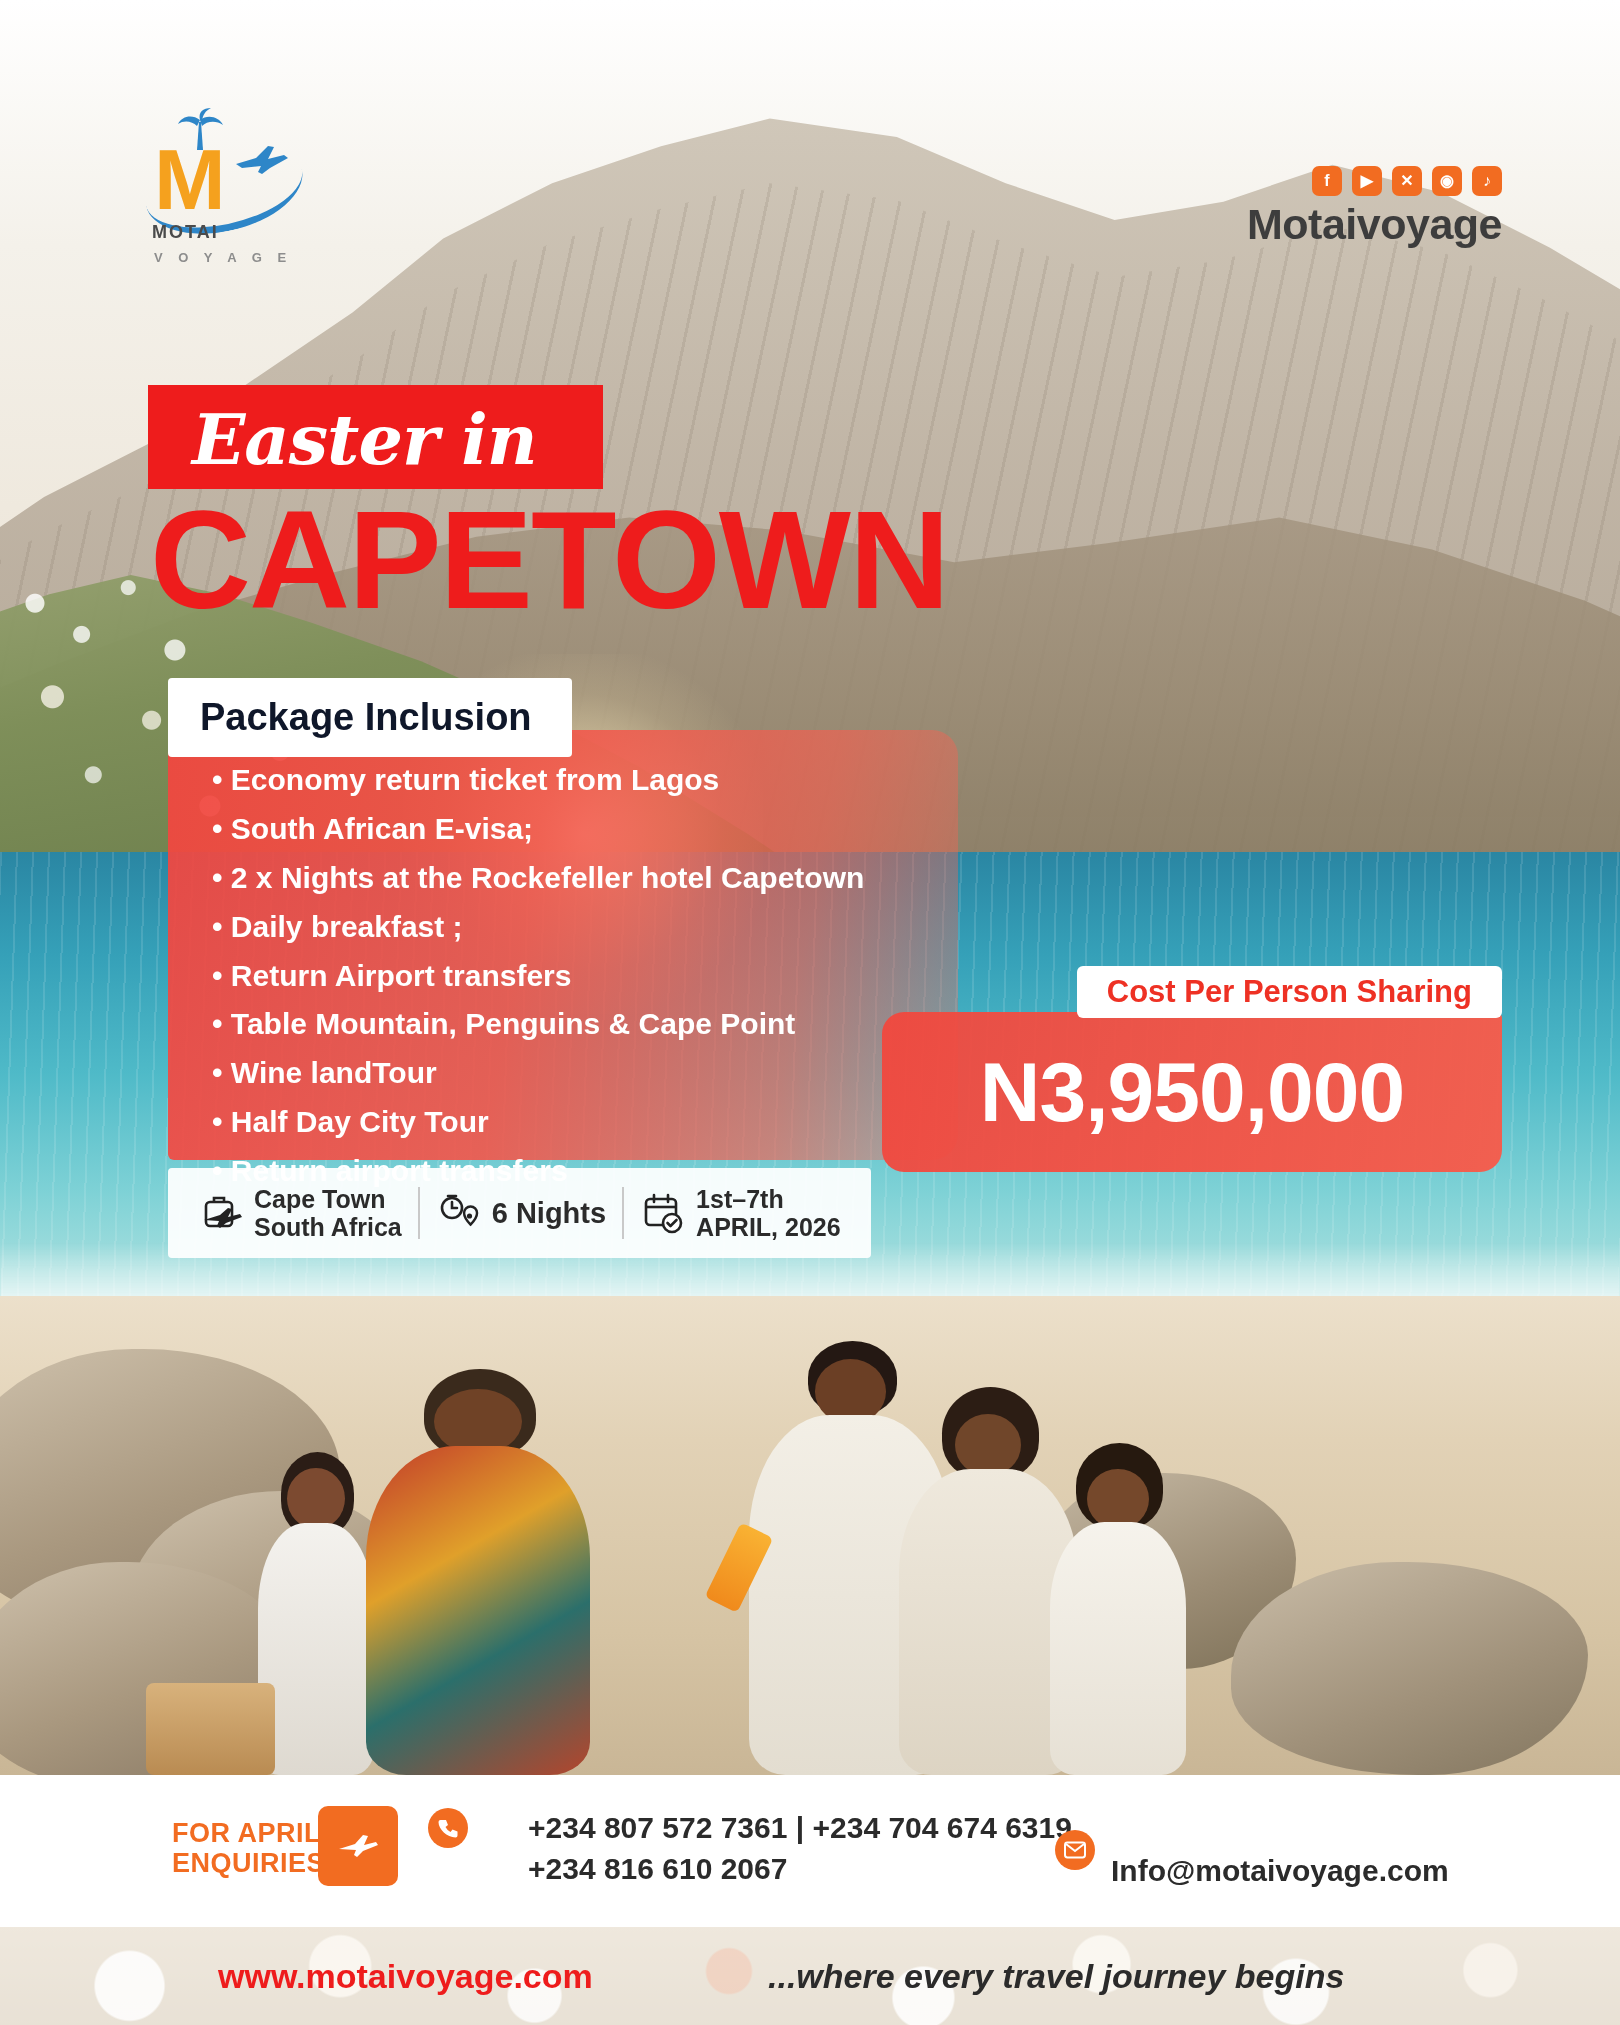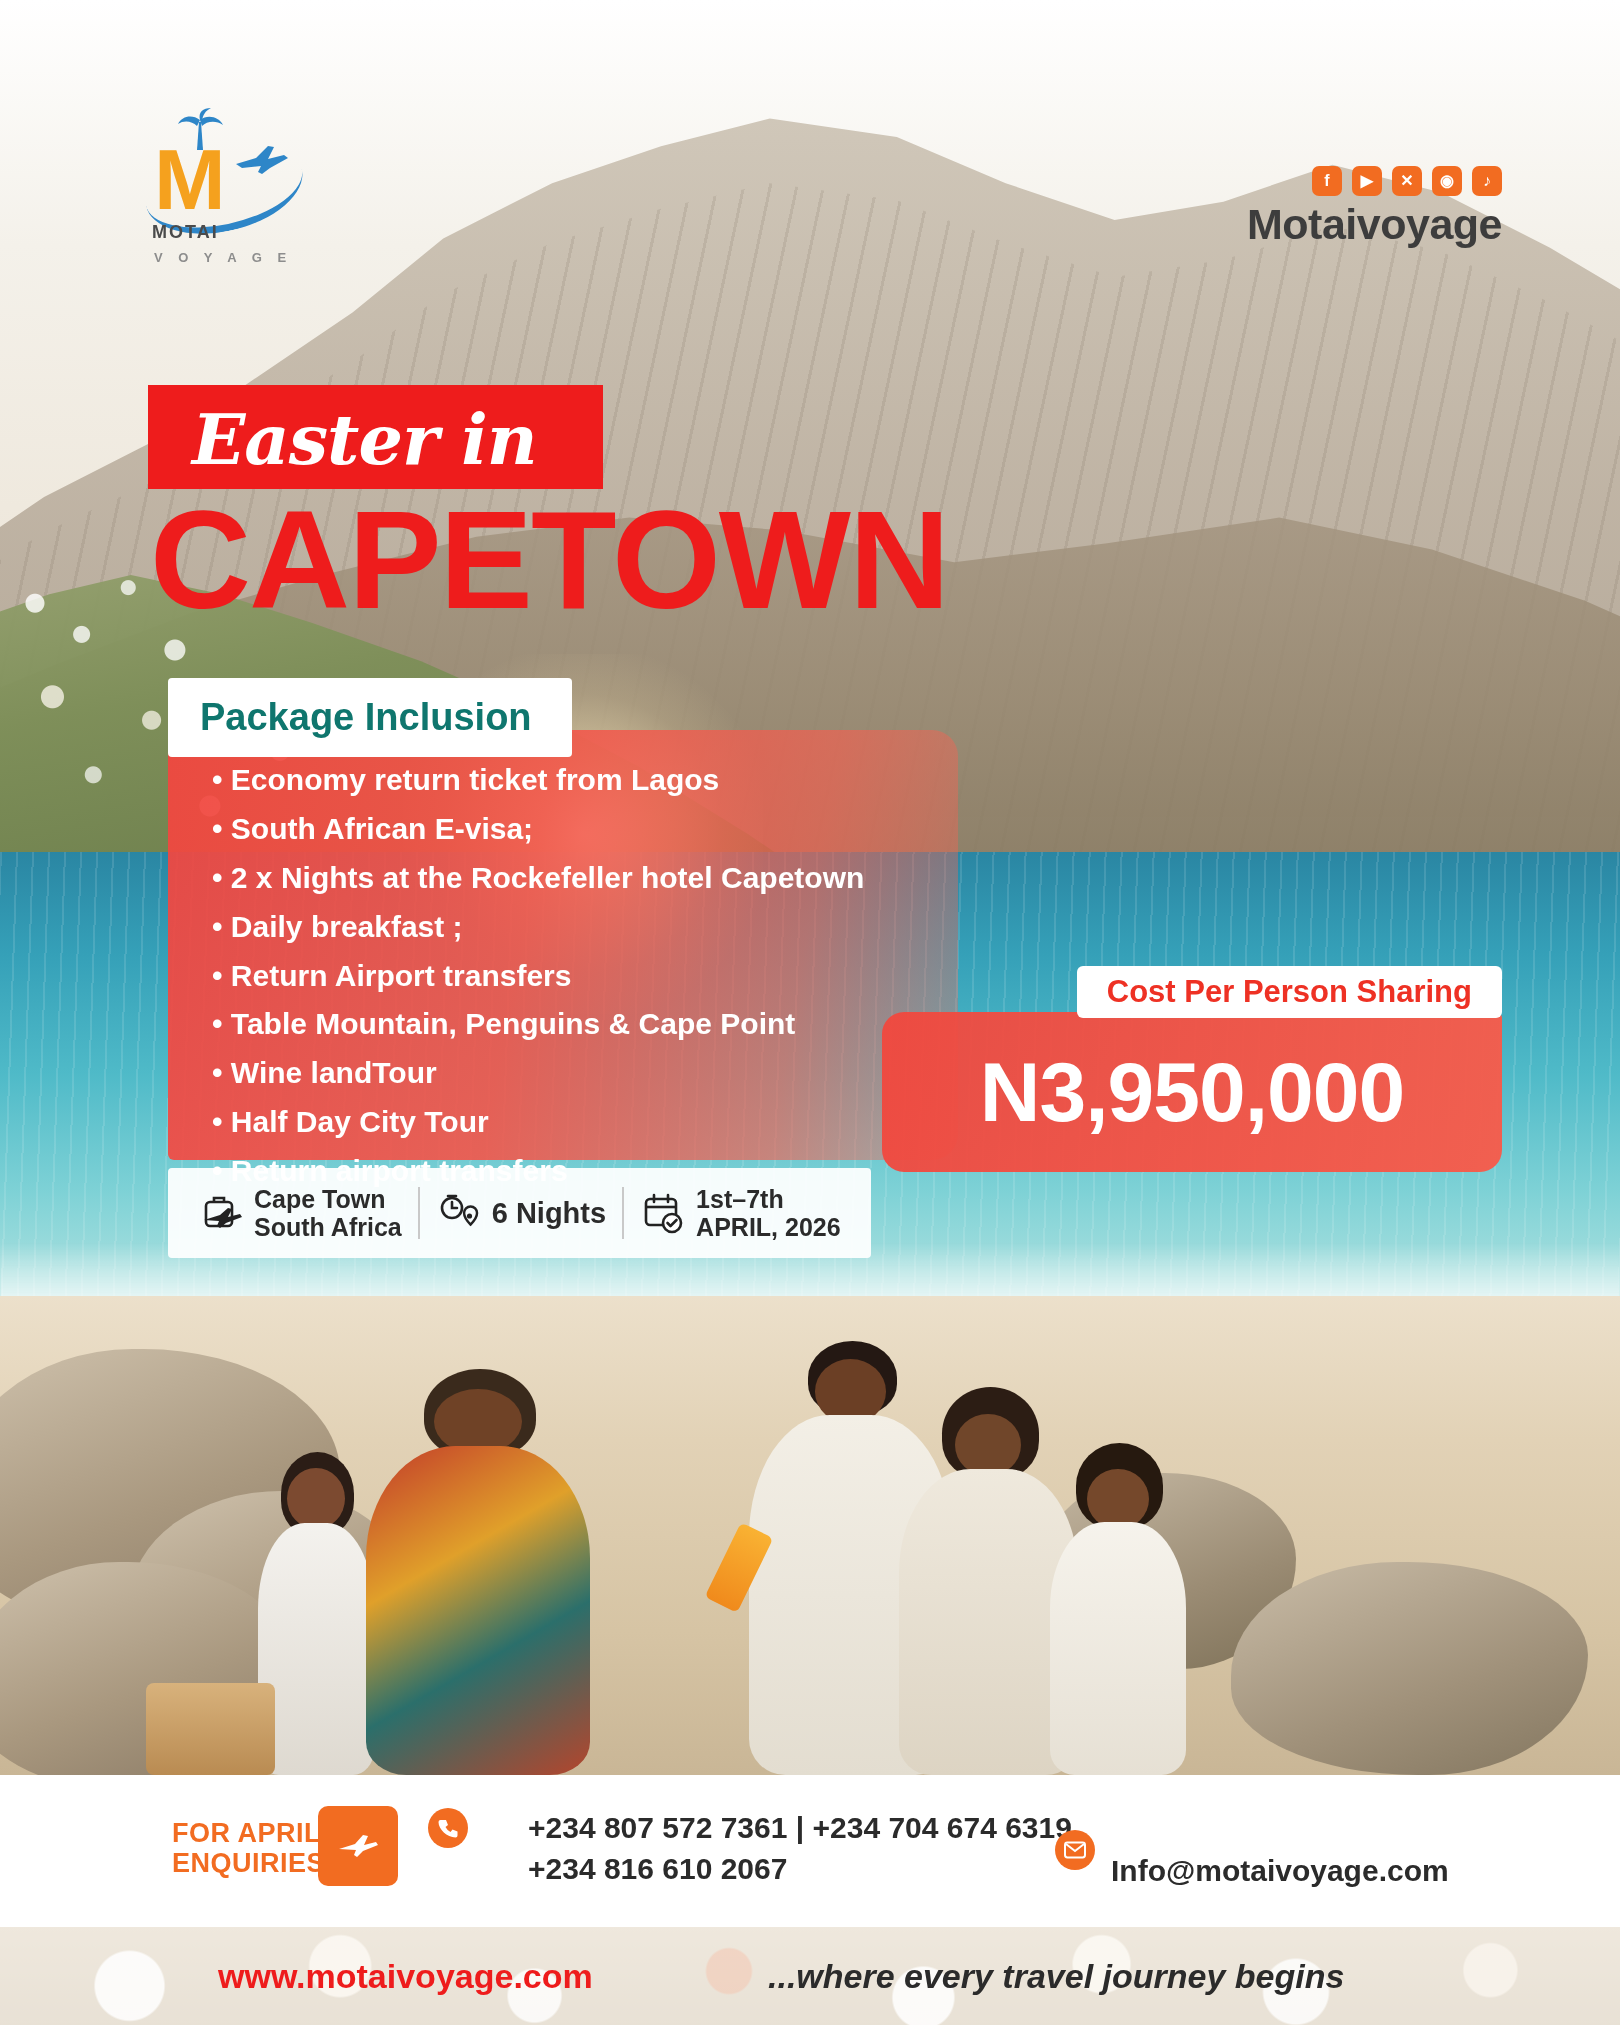--- a/index.html
+++ b/index.html
@@ -276,21 +276,21 @@
   
   .pkg-chip {
     position: absolute;
     left: 168px;
     top: 678px;
     background: #ffffff;
     padding: 18px 40px 18px 32px;
     border-radius: 4px;
     font-size: 38px;
     font-weight: 700;
-    color: #0f766e;
+    color: #0f172a;
     z-index: 4;
   }
   .pkg-box {
     position: absolute;
     left: 168px;
     top: 730px;
     width: 790px;
     height: 430px;
     background: linear-gradient(100deg, rgba(244,69,63,0.92) 0%, rgba(243,86,74,0.90) 45%, rgba(243,96,80,0.66) 78%, rgba(244,104,86,0.30) 100%);
     border-radius: 6px 26px 26px 6px;

